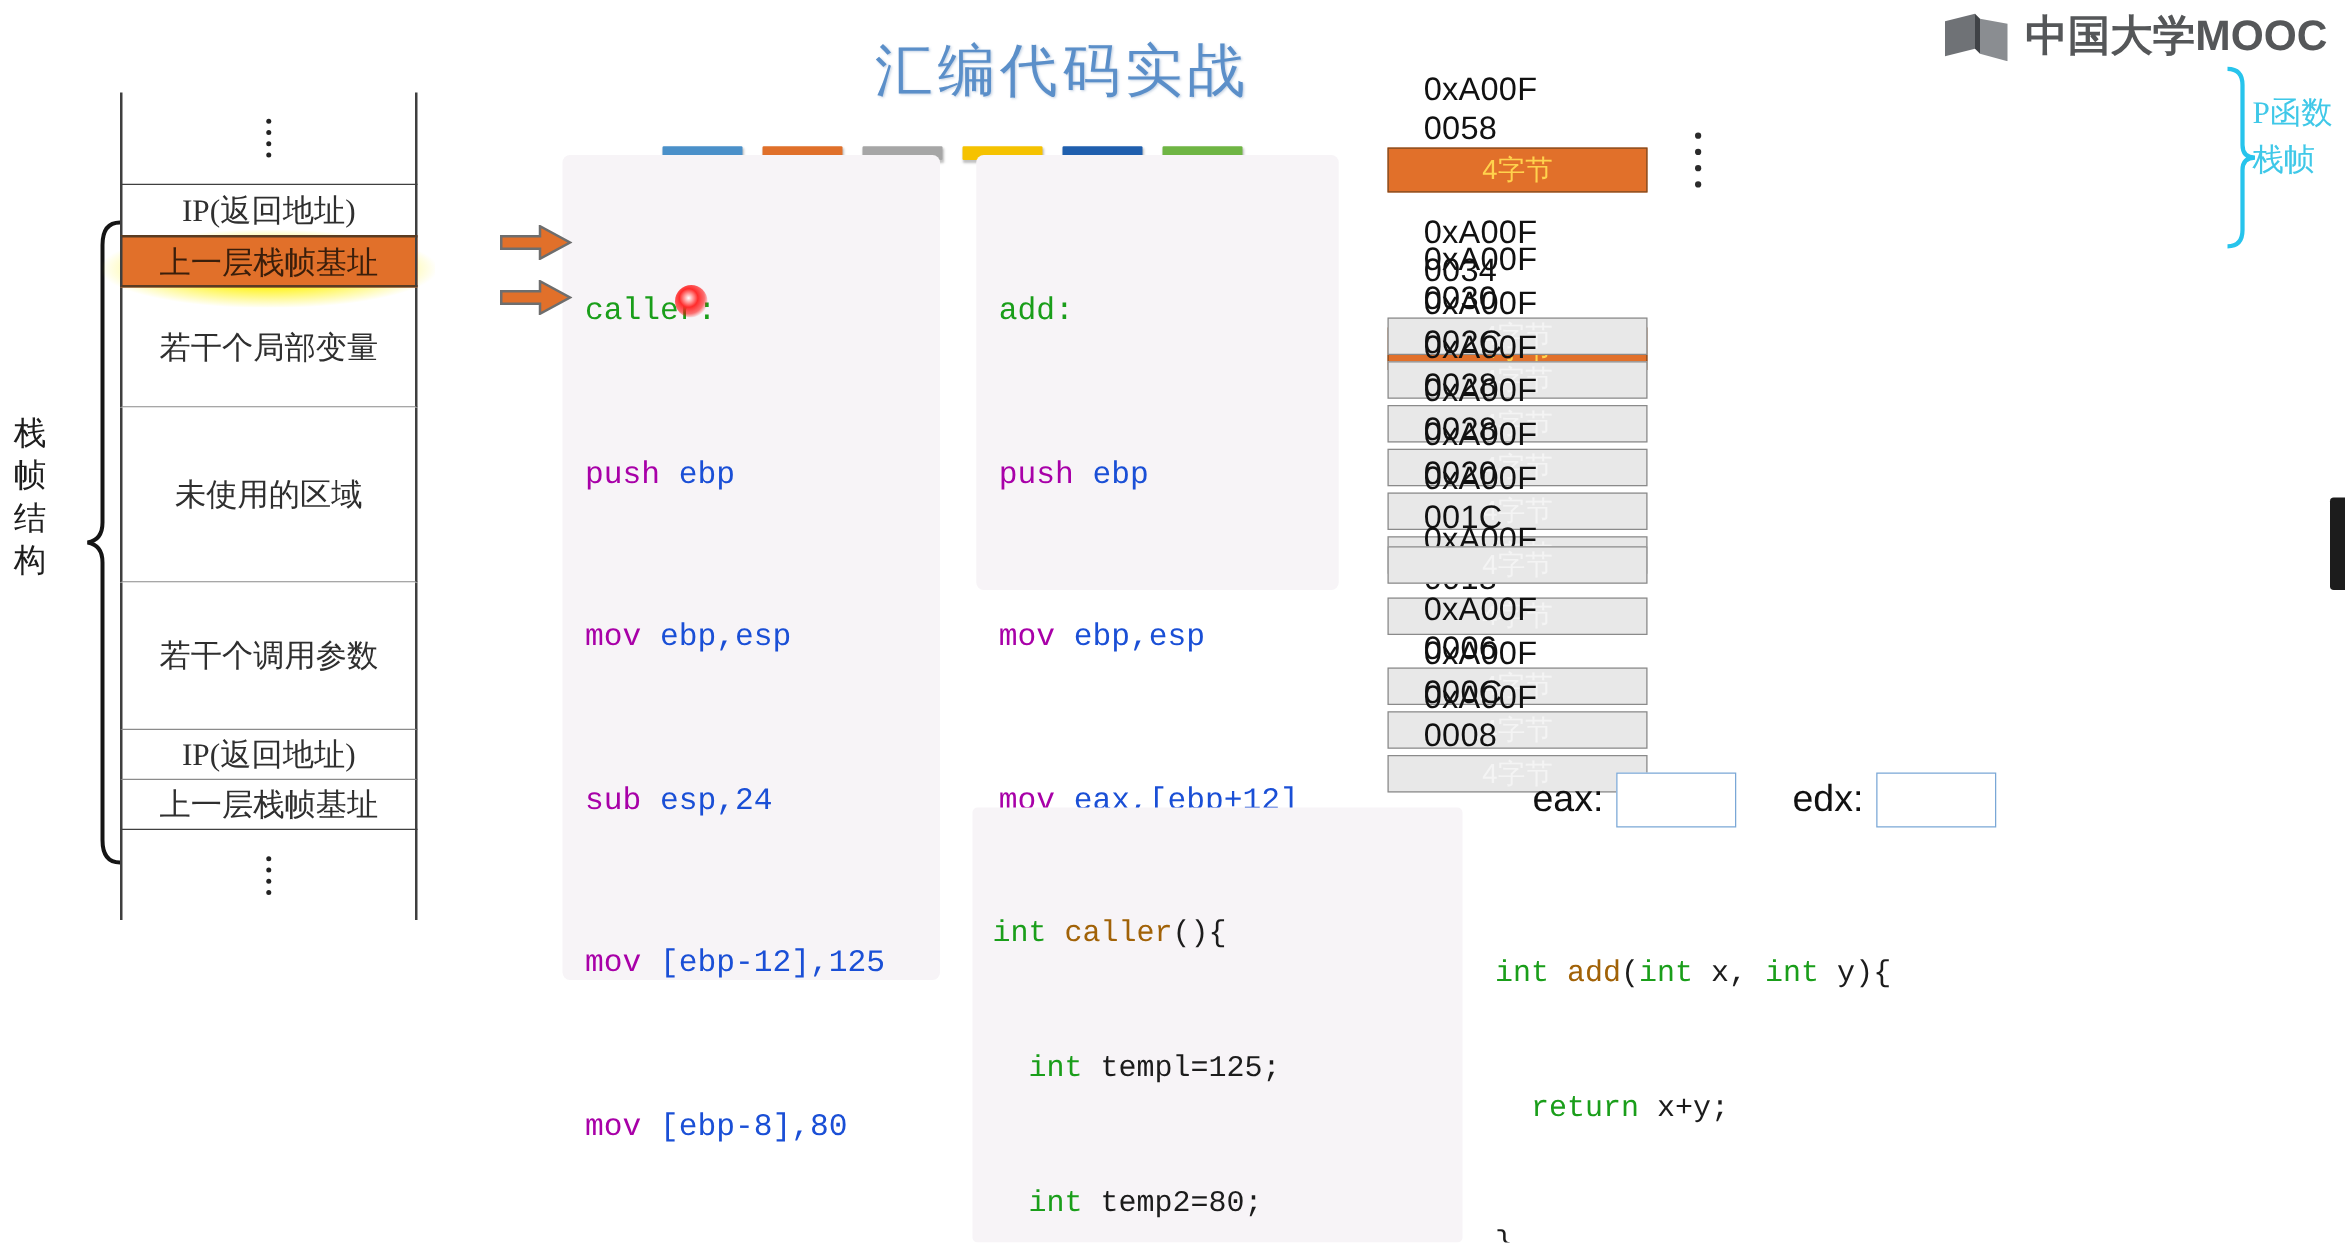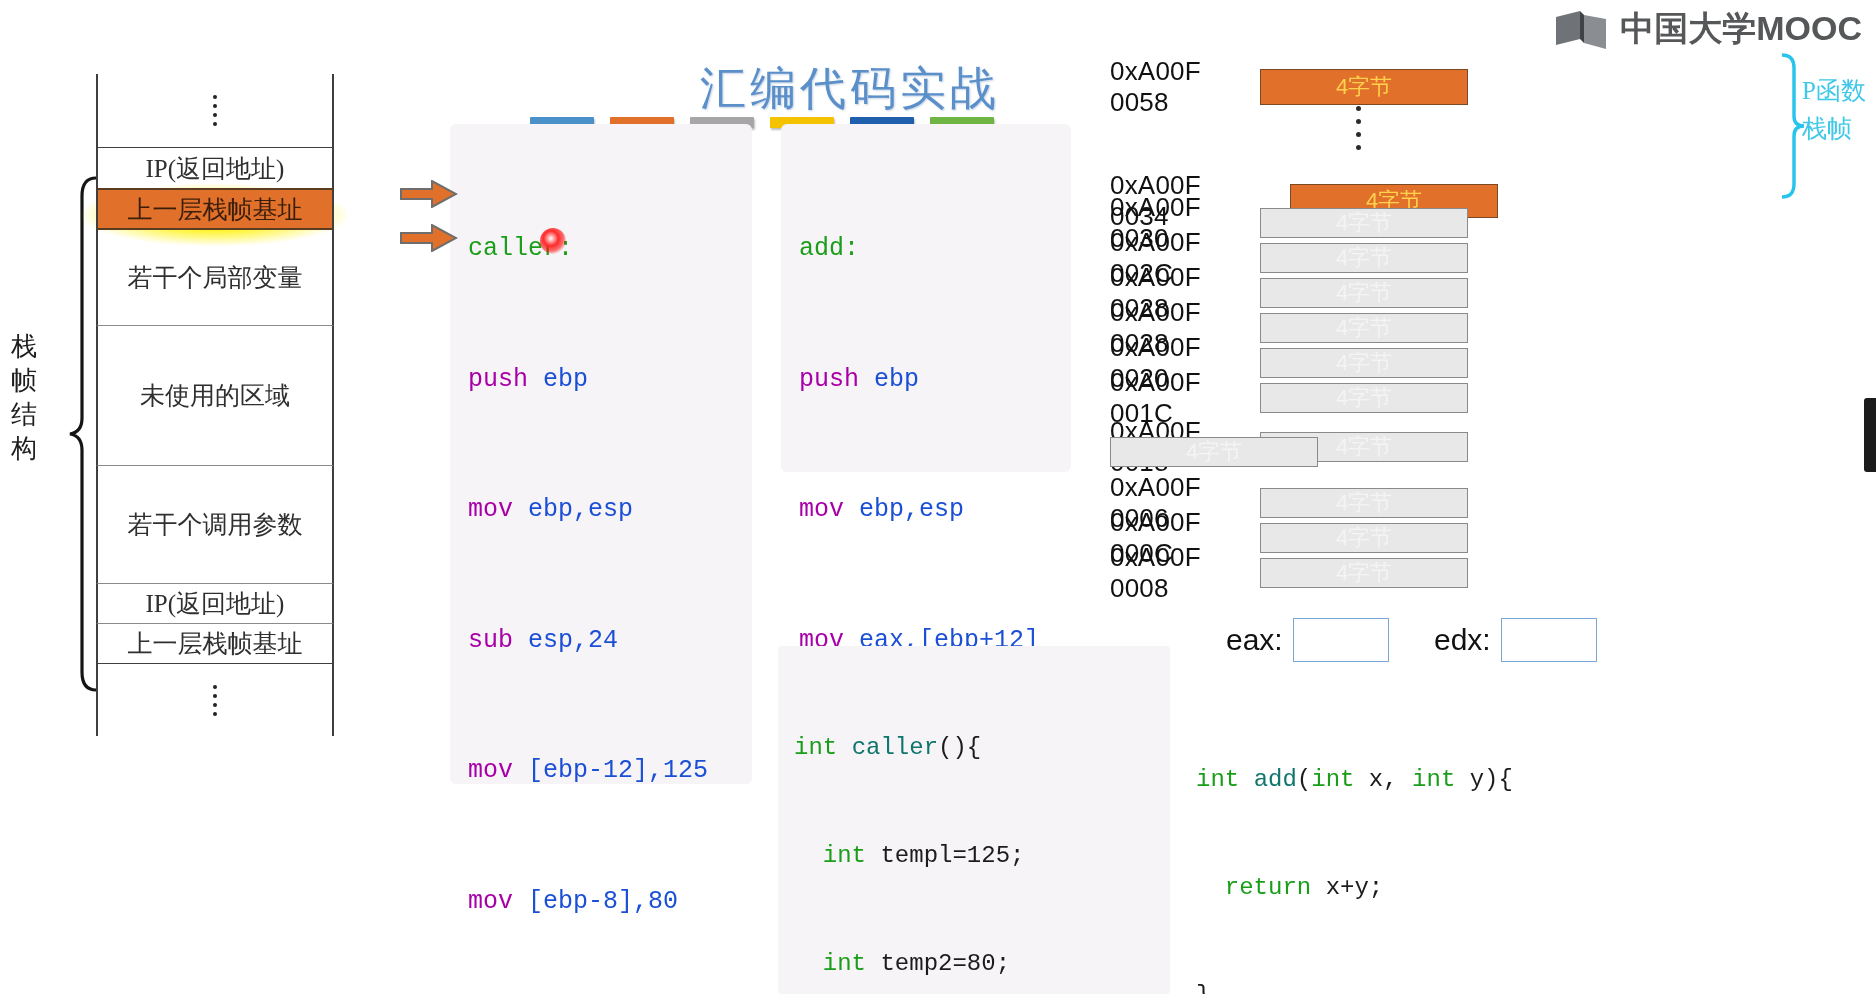--- a/index.html
+++ b/index.html
@@ -15,21 +15,20 @@
   .mooc-logo { position:absolute; right:14px; top:6px; display:flex; align-items:center; gap:10px; }
   .mooc-mark { width:56px; height:40px; position:relative; }
   .mooc-text { font-size:34px; color:#555759; letter-spacing:0px; font-weight:700; white-space:nowrap; }
 
   
   .title {
     position:absolute; left:640px; top:26px; width:420px; text-align:center;
     font-family:"Liberation Serif", serif;
     font-size:46px; color:#5b8fc9; letter-spacing:4px;
     text-shadow: 1px 1px 2px rgba(120,150,190,.45);
-    margin-top: 32px;
   }
   .colorbars { position:absolute; left:530px; top:117px; display:flex; gap:16px; }
   .cbar { width:64px; height:11px; border-radius:1px; box-shadow:1px 2px 2px rgba(0,0,0,.25); }
 
   
   .stack-wrap { position:absolute; left:96px; top:74px; width:238px; }
   .scell {
     border-left:2px solid #3f3f3f; border-right:2px solid #3f3f3f;
     border-bottom:1.5px solid #9c9c9c;
     font-family:"Liberation Serif", serif;
@@ -84,21 +83,21 @@
 
   
   .laser {
     position:absolute; left:540px; top:228px; width:26px; height:26px;
     border-radius:50%;
     background: radial-gradient(circle at 42% 40%, #ffffff 0%, #ff2b2b 34%, rgba(255,0,0,.55) 58%, rgba(255,0,0,0) 75%);
     z-index:20;
   }
 
   
-  .memrow { position:absolute; display:flex; align-items:center; }
+  .memrow { position:absolute; display:flex; align-items:center;flex-direction:column; }
   .memaddr {
     width:150px; text-align:left; font-size:26px; color:#111;
     font-family:"Liberation Sans", sans-serif; letter-spacing:.2px;
   }
   .memcell {
     width:208px; height:30px; border:1.5px solid #8a8a8a;
     display:flex; align-items:center; justify-content:center;
     font-size:22px;
   }
   .memcell.filled { background:#e1702a; color:#ffd24d; border-color:#7c4a22;}
@@ -119,21 +118,21 @@
   .reg-box { width:96px; height:44px; border:1.5px solid #7aa7d6; background:#fff; margin-left:10px; }
 
   
   .cpanel {
     position:absolute; background:#f7f4f7; border-radius:4px;
     font-family:"Liberation Mono", monospace; font-size:24px; line-height:36px; white-space:pre;
   }
   #c-caller { left:778px; top:646px; width:392px; height:348px; padding:12px 0 0 16px; }
   #c-add   { left:1186px; top:680px; width:400px; height:130px; padding:10px 0 0 10px; background:transparent; }
   .ckw { color:#1a9e1a; }
-  .cfn { color:#0f766e; }
+  .cfn { color:#a16207; }
   .cpl { color:#1c1c1c; }
 
   
   .edge-sliver { position:absolute; right:0; top:398px; width:12px; height:74px; background:#1c1c1c; border-radius:3px 0 0 3px; }
 </style>
 </head>
 <body>
 
 <div id="stage">
 

